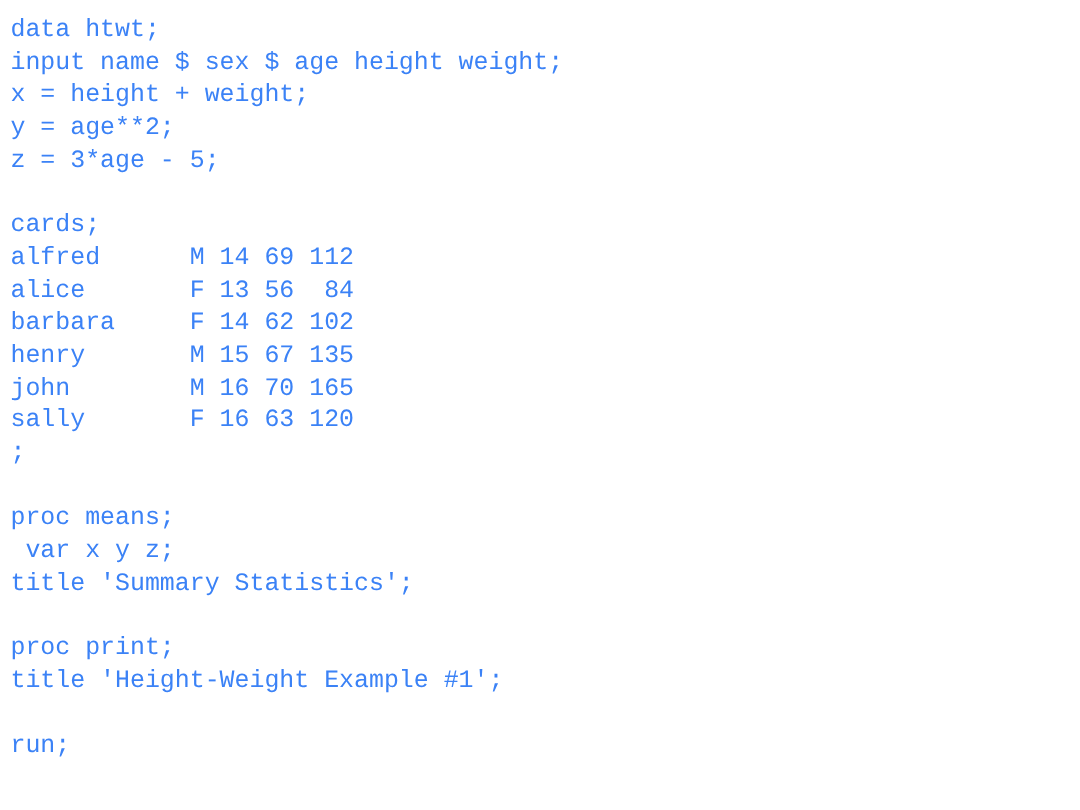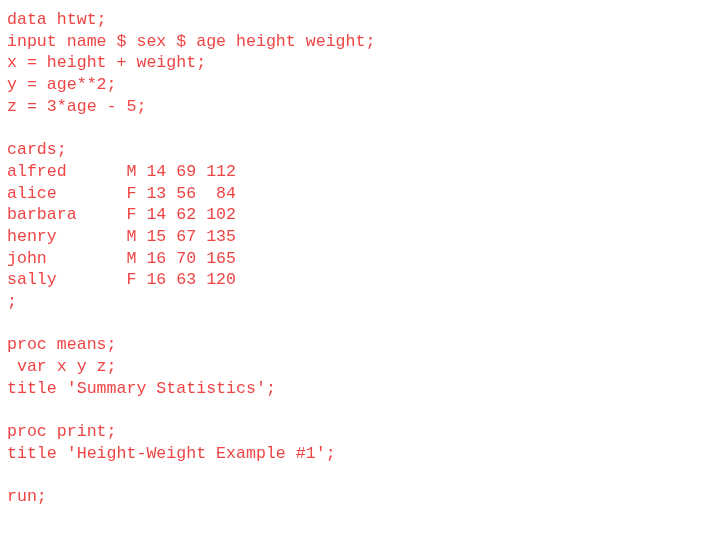--- a/index.html
+++ b/index.html
@@ -27,21 +27,21 @@
     letter-spacing: 0px;
     color: #000000;
     white-space: pre;
     -webkit-font-smoothing: none;
     font-smooth: never;
   }
   .code-line {
     display: block;
     height: 21.7px;
     white-space: pre;
-    color: #ef4444;
+    color: #3b82f6;
   }
   .code-line.blank {
     color: transparent;
   }
 </style>
 </head>
 <body>
 
 <div id="screen">
   <pre id="code-listing"><span class="code-line">data htwt;</span><span class="code-line">input name $ sex $ age height weight;</span><span class="code-line">x = height + weight;</span><span class="code-line">y = age**2;</span><span class="code-line">z = 3*age - 5;</span><span class="code-line blank"> </span><span class="code-line">cards;</span><span class="code-line">alfred      M 14 69 112</span><span class="code-line">alice       F 13 56  84</span><span class="code-line">barbara     F 14 62 102</span><span class="code-line">henry       M 15 67 135</span><span class="code-line">john        M 16 70 165</span><span class="code-line">sally       F 16 63 120</span><span class="code-line">;</span><span class="code-line blank"> </span><span class="code-line">proc means;</span><span class="code-line"> var x y z;</span><span class="code-line">title 'Summary Statistics';</span><span class="code-line blank"> </span><span class="code-line">proc print;</span><span class="code-line">title 'Height-Weight Example #1';</span><span class="code-line blank"> </span><span class="code-line">run;</span></pre>

